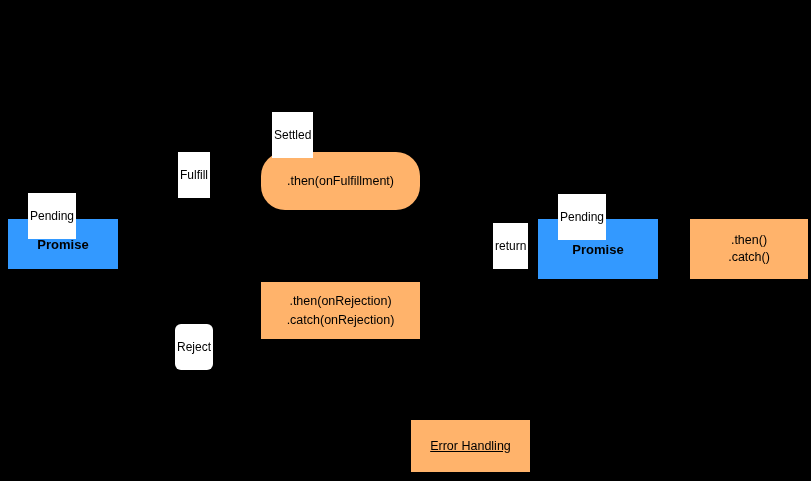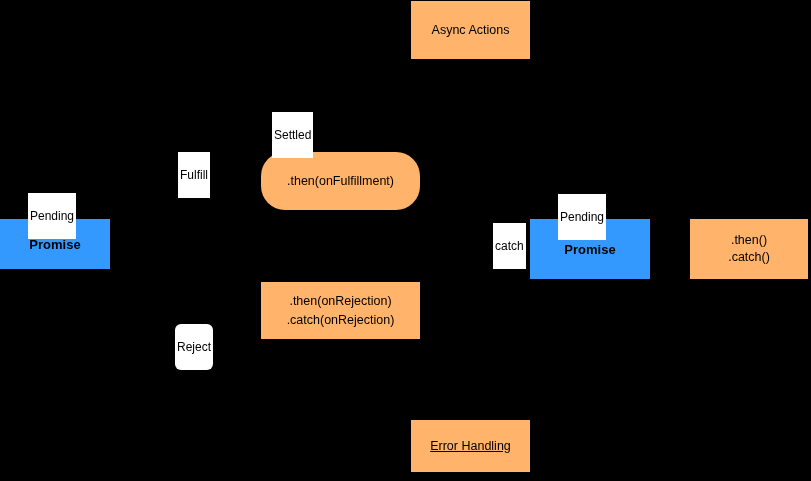--- a/index.html
+++ b/index.html
@@ -20,21 +20,21 @@
     display: flex;
     flex-direction: column;
     align-items: center;
     justify-content: center;
     text-align: center;
     color: #000000;
     font-size: 12.5px;
     line-height: 17px;
   }
   .node.orange { background: #ffb36b; }
-  .node.blue   { background: #3399ff; font-weight: bold; font-size: 13px; }
+  .node.blue   { background: #3399ff; font-weight: bold; font-size: 13px; margin-left: 8px; }
   .node.twoline { line-height: 19px; }
   .edge-label {
     position: absolute;
     background: #ffffff;
     color: #000000;
     font-size: 12px;
     line-height: 14px;
     padding: 16px 2px;
     white-space: nowrap;
   }
@@ -52,23 +52,20 @@
   #label-settled       { left: 272px; top: 112px; }
   #label-reject        { left: 175px; top: 324px; border-radius: 6px; }
   #label-return        { left: 493px; top: 223px; }
   #label-pending-right { left: 558px; top: 194px; }
 </style>
 </head>
 <body>
 
 <div class="canvas">
 
-  <div class="node orange" id="node-async-actions">
-    <span>Async Actions</span>
-  </div>
 
   <div class="node orange" id="node-then-fulfillment">
     <span>.then(onFulfillment)</span>
   </div>
 
   <div class="node blue" id="node-promise-left">
     <span>Promise</span>
   </div>
 
   <div class="node orange twoline" id="node-then-rejection">
@@ -90,17 +87,17 @@
   </div>
 
   <div class="edge-label" id="label-pending-left">Pending</div>
 
   <div class="edge-label" id="label-fulfill">Fulfill</div>
 
   <div class="edge-label" id="label-settled">Settled</div>
 
   <div class="edge-label" id="label-reject">Reject</div>
 
-  <div class="edge-label" id="label-return">catch</div>
+  <div class="edge-label" id="label-return">return</div>
 
   <div class="edge-label" id="label-pending-right">Pending</div>
 
 </div>
 
 </body></html>

